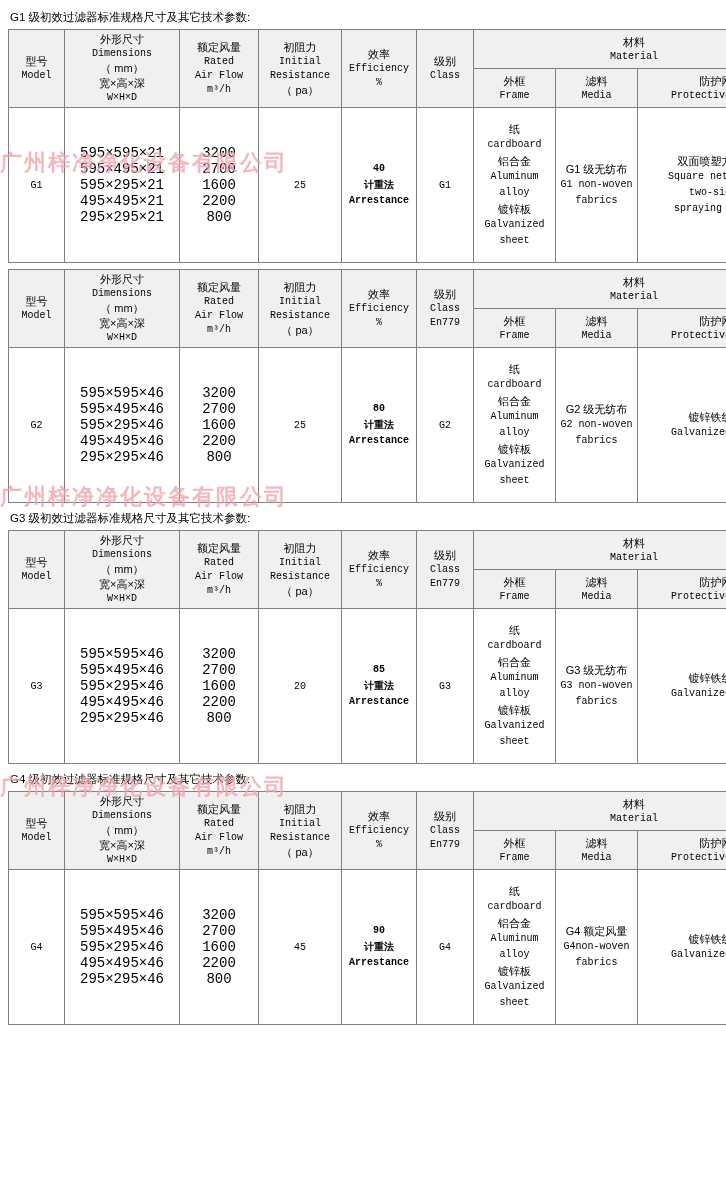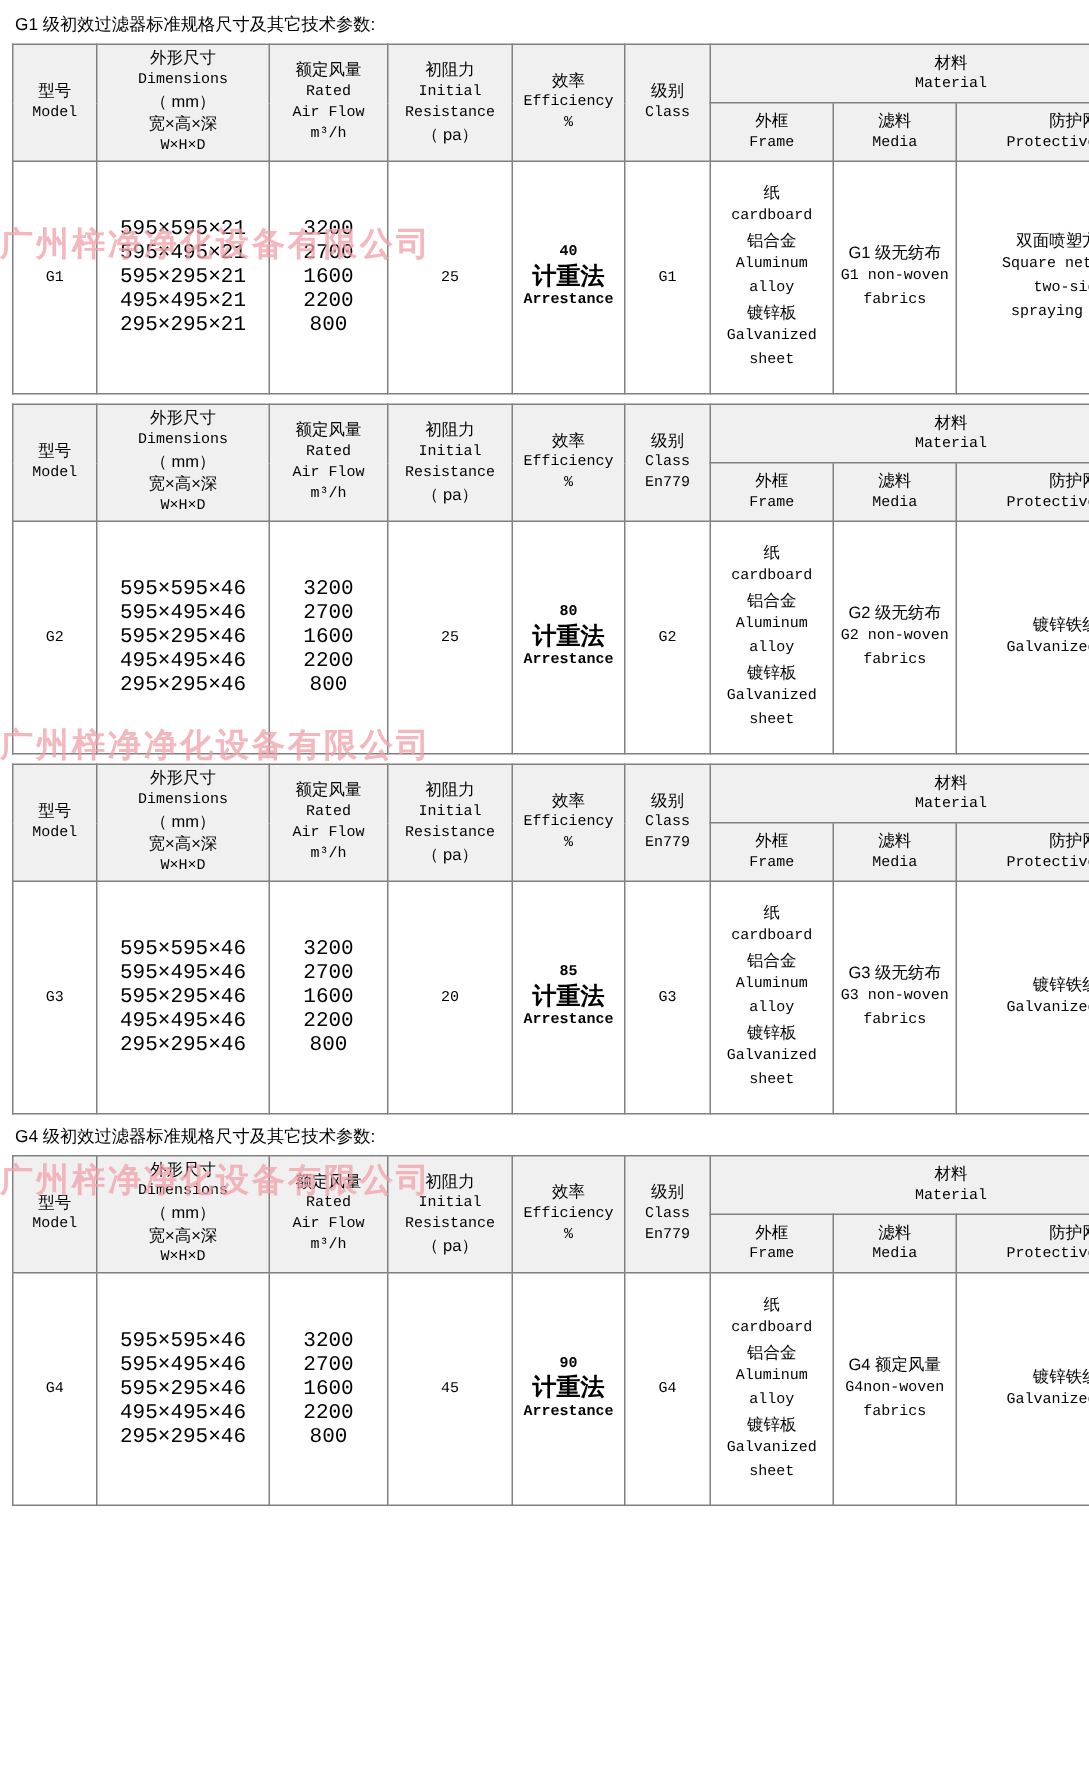--- a/index.html
+++ b/index.html
@@ -42,21 +42,21 @@
     vertical-align: middle;
     padding: 2px 1px;
     font-weight: normal;
     line-height: 15px;
   }
   thead td, thead th {
     background: #f0f0f0;
   }
   .cn {
     font-family: "Liberation Sans", sans-serif;
-    font-size: 16px;
+    font-size: 10px;
   }
   .hdr-cn {
     font-family: "Liberation Sans", sans-serif;
     font-size: 11px;
     line-height: 15px;
     display: block;
   }
   .hdr-en {
     font-family: "Liberation Mono", "DejaVu Sans Mono", monospace;
     font-size: 10px;
@@ -348,20 +348,21 @@
           <td class="material-cell">
             <span class="cnl">镀锌铁线网</span>
             <span class="enl">Galvanized mesh</span>
           </td>
         </tr>
       </tbody>
     </table>
   </div>
 
   <div class="section">
+    <div class="section-title">G3 级初效过滤器标准规格尺寸及其它技术参数:</div>
     <table class="spec">
       <colgroup>
         <col style="width:56px">
           <col style="width:115px">
           <col style="width:79px">
           <col style="width:83px">
         <col style="width:75px">
           <col style="width:57px">
           <col style="width:82px">
           <col style="width:82px">

